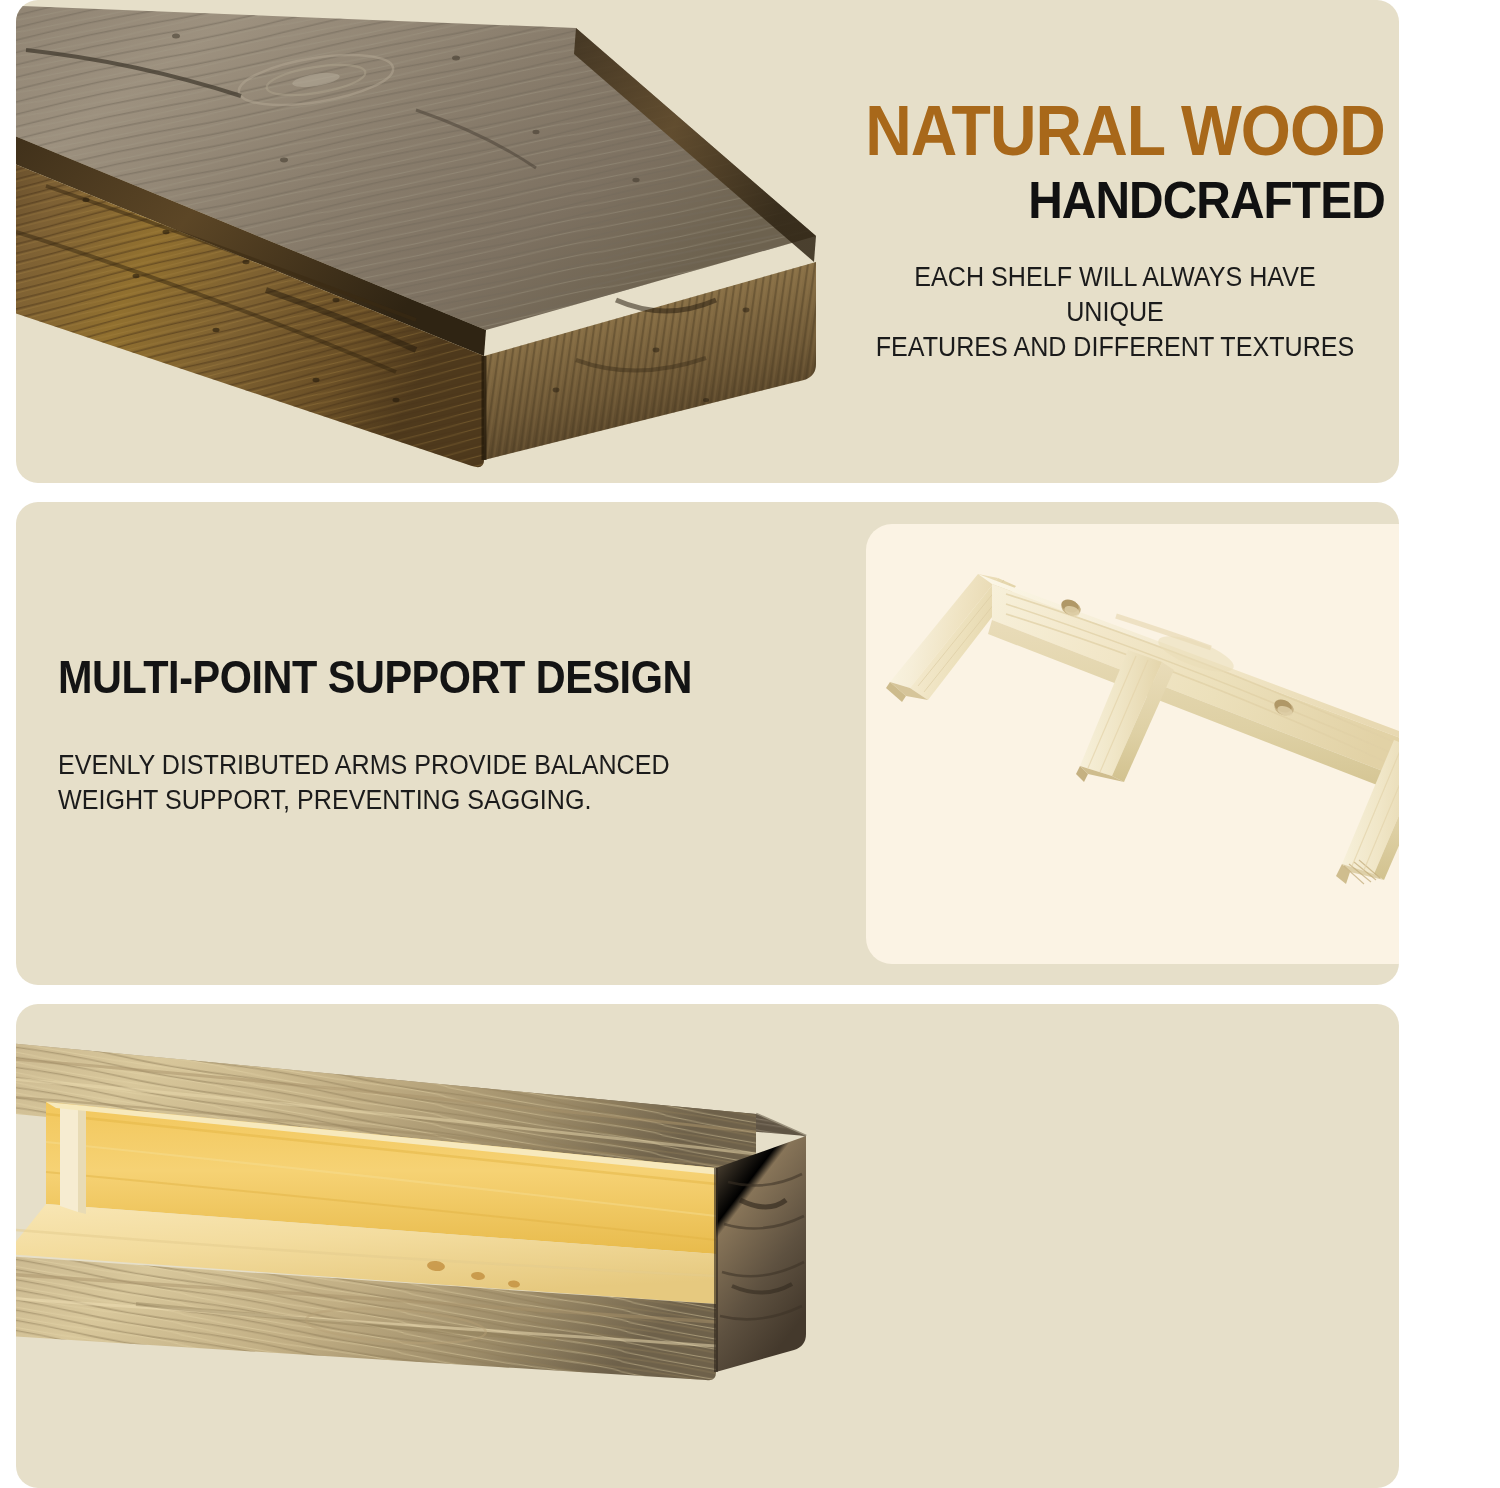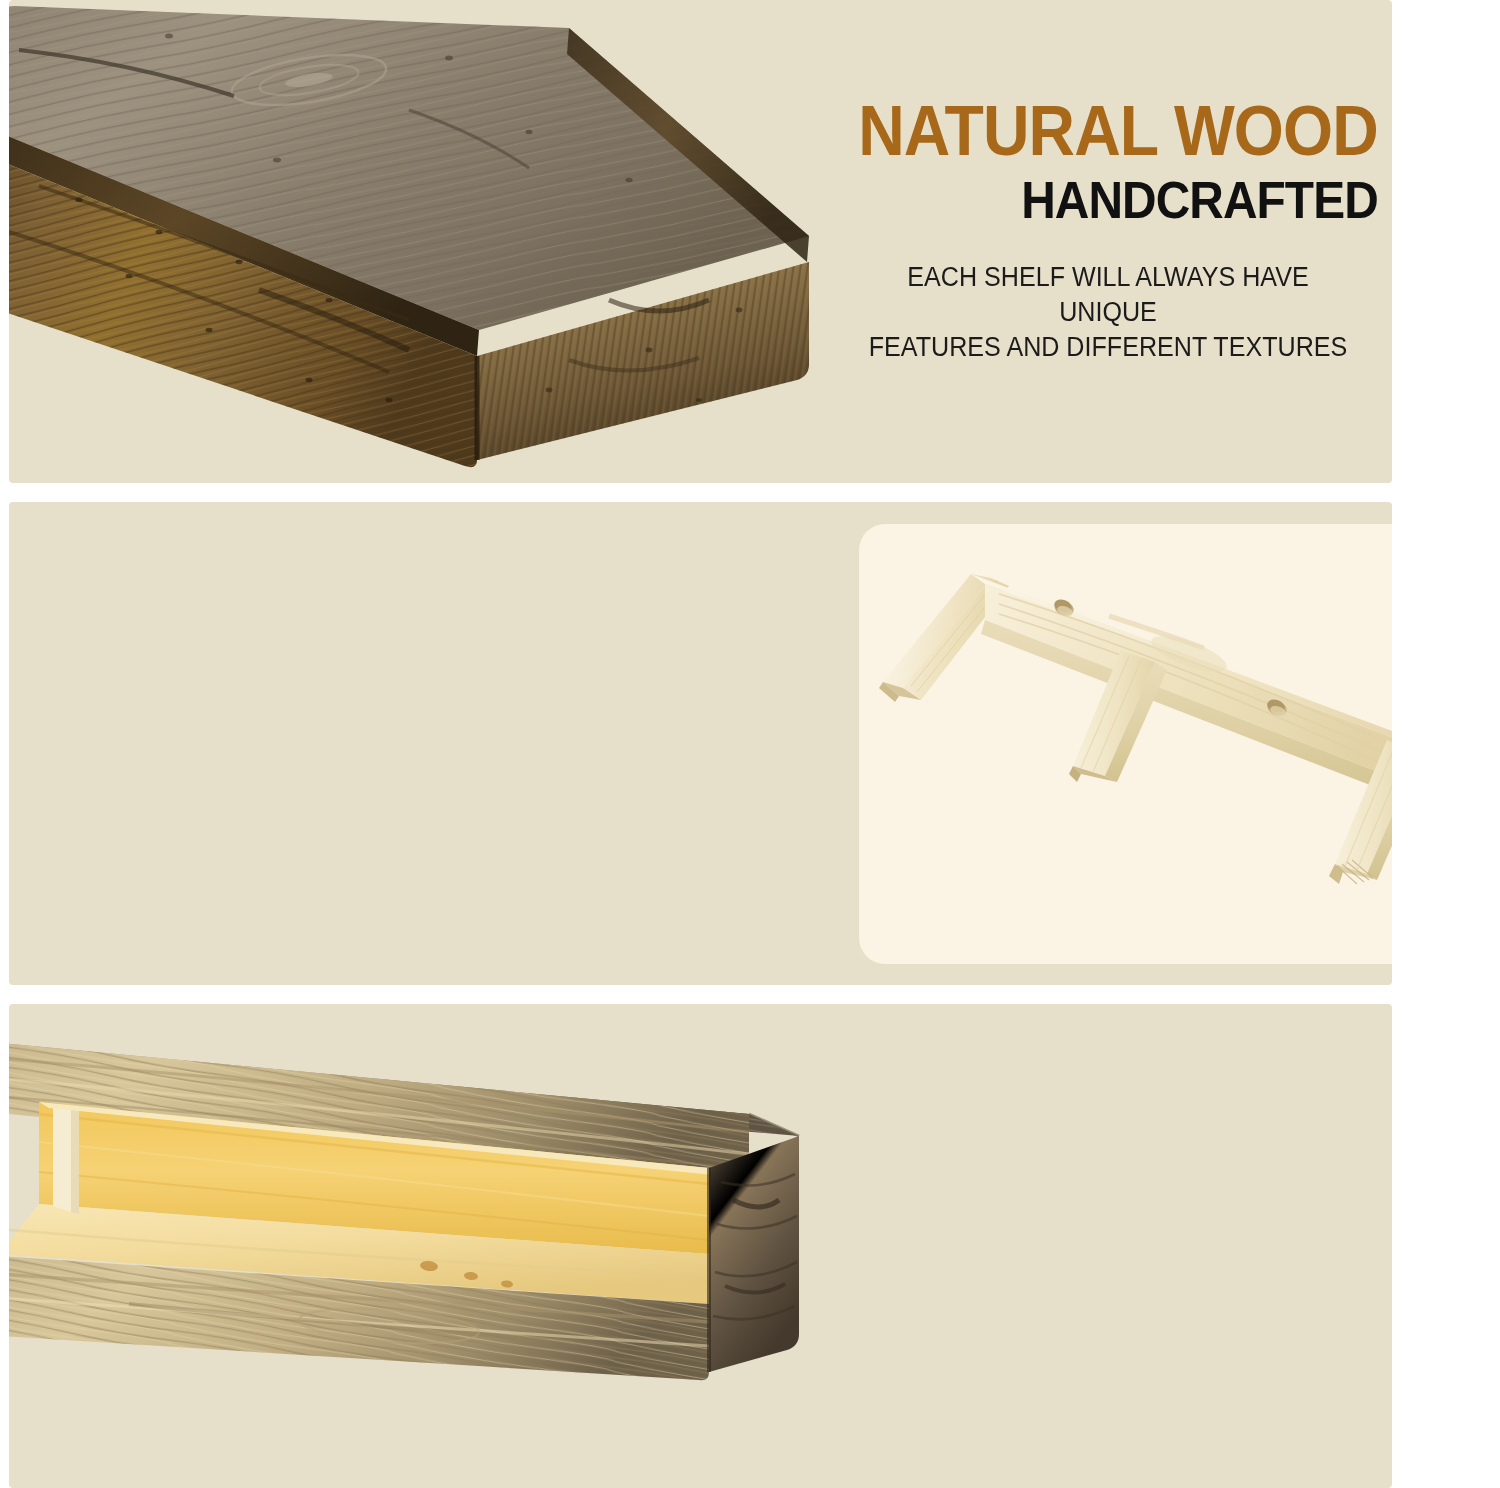--- a/index.html
+++ b/index.html
@@ -1,22 +1,22 @@
 <!DOCTYPE html>
 <html><head>
 <meta charset="utf-8">
 <style>
   * { margin:0; padding:0; box-sizing:border-box; }
   html,body { width:1500px; height:1488px; background:#ffffff; overflow:hidden; }
   body { font-family:"Liberation Sans", sans-serif; -webkit-font-smoothing:antialiased; }
 
   .page { position:relative; width:1500px; height:1488px; background:#fff; }
 
-  .panel { position:absolute; left:9px; width:1383px; background:#e6dfc9;
-           border-radius:4px; overflow:hidden; }
+  .panel { position:absolute; left:16px; width:1383px; background:#e6dfc9;
+           border-radius:22px; overflow:hidden; }
   #panel-1 { top:0;    height:483px; }
   #panel-2 { top:502px; height:483px; }
   #panel-3 { top:1004px; height:484px; }
 
   
   .txt { position:absolute; }
   .h1 { font-weight:bold; letter-spacing:-1px; line-height:1.0;
         font-stretch:condensed; transform:scaleX(0.92); }
   .h1-amber { font-size:70px; color:#a8681a; }
   .h1-black { font-size:52px; color:#111111; }
@@ -157,20 +157,27 @@
       <div class="h1 h1-black" id="p1-title-2">HANDCRAFTED</div>
       <div class="body" id="p1-sub">
         <div>EACH SHELF WILL ALWAYS HAVE UNIQUE</div>
         <div>FEATURES AND DIFFERENT TEXTURES</div>
       </div>
     </div>
   </div>
 
   <div class="panel" id="panel-2">
 
+    <div class="txt" id="p2-text">
+      <div class="h2">MULTI-POINT SUPPORT DESIGN</div>
+      <div class="body" id="p2-sub">
+        <div>EVENLY DISTRIBUTED ARMS PROVIDE BALANCED</div>
+        <div>WEIGHT SUPPORT, PREVENTING SAGGING.</div>
+      </div>
+    </div>
 
     <div class="imgwrap" id="img-bracket-card">
       <svg width="628" height="440" viewBox="0 0 628 440">
         <defs>
           <linearGradient id="pineTop" x1="0" y1="0" x2="1" y2="0.2">
             <stop offset="0%" stop-color="#fbf6e6"></stop>
             <stop offset="35%" stop-color="#f6eed8"></stop>
             <stop offset="70%" stop-color="#efe3c2"></stop>
             <stop offset="100%" stop-color="#e8d9b2"></stop>
           </linearGradient>

